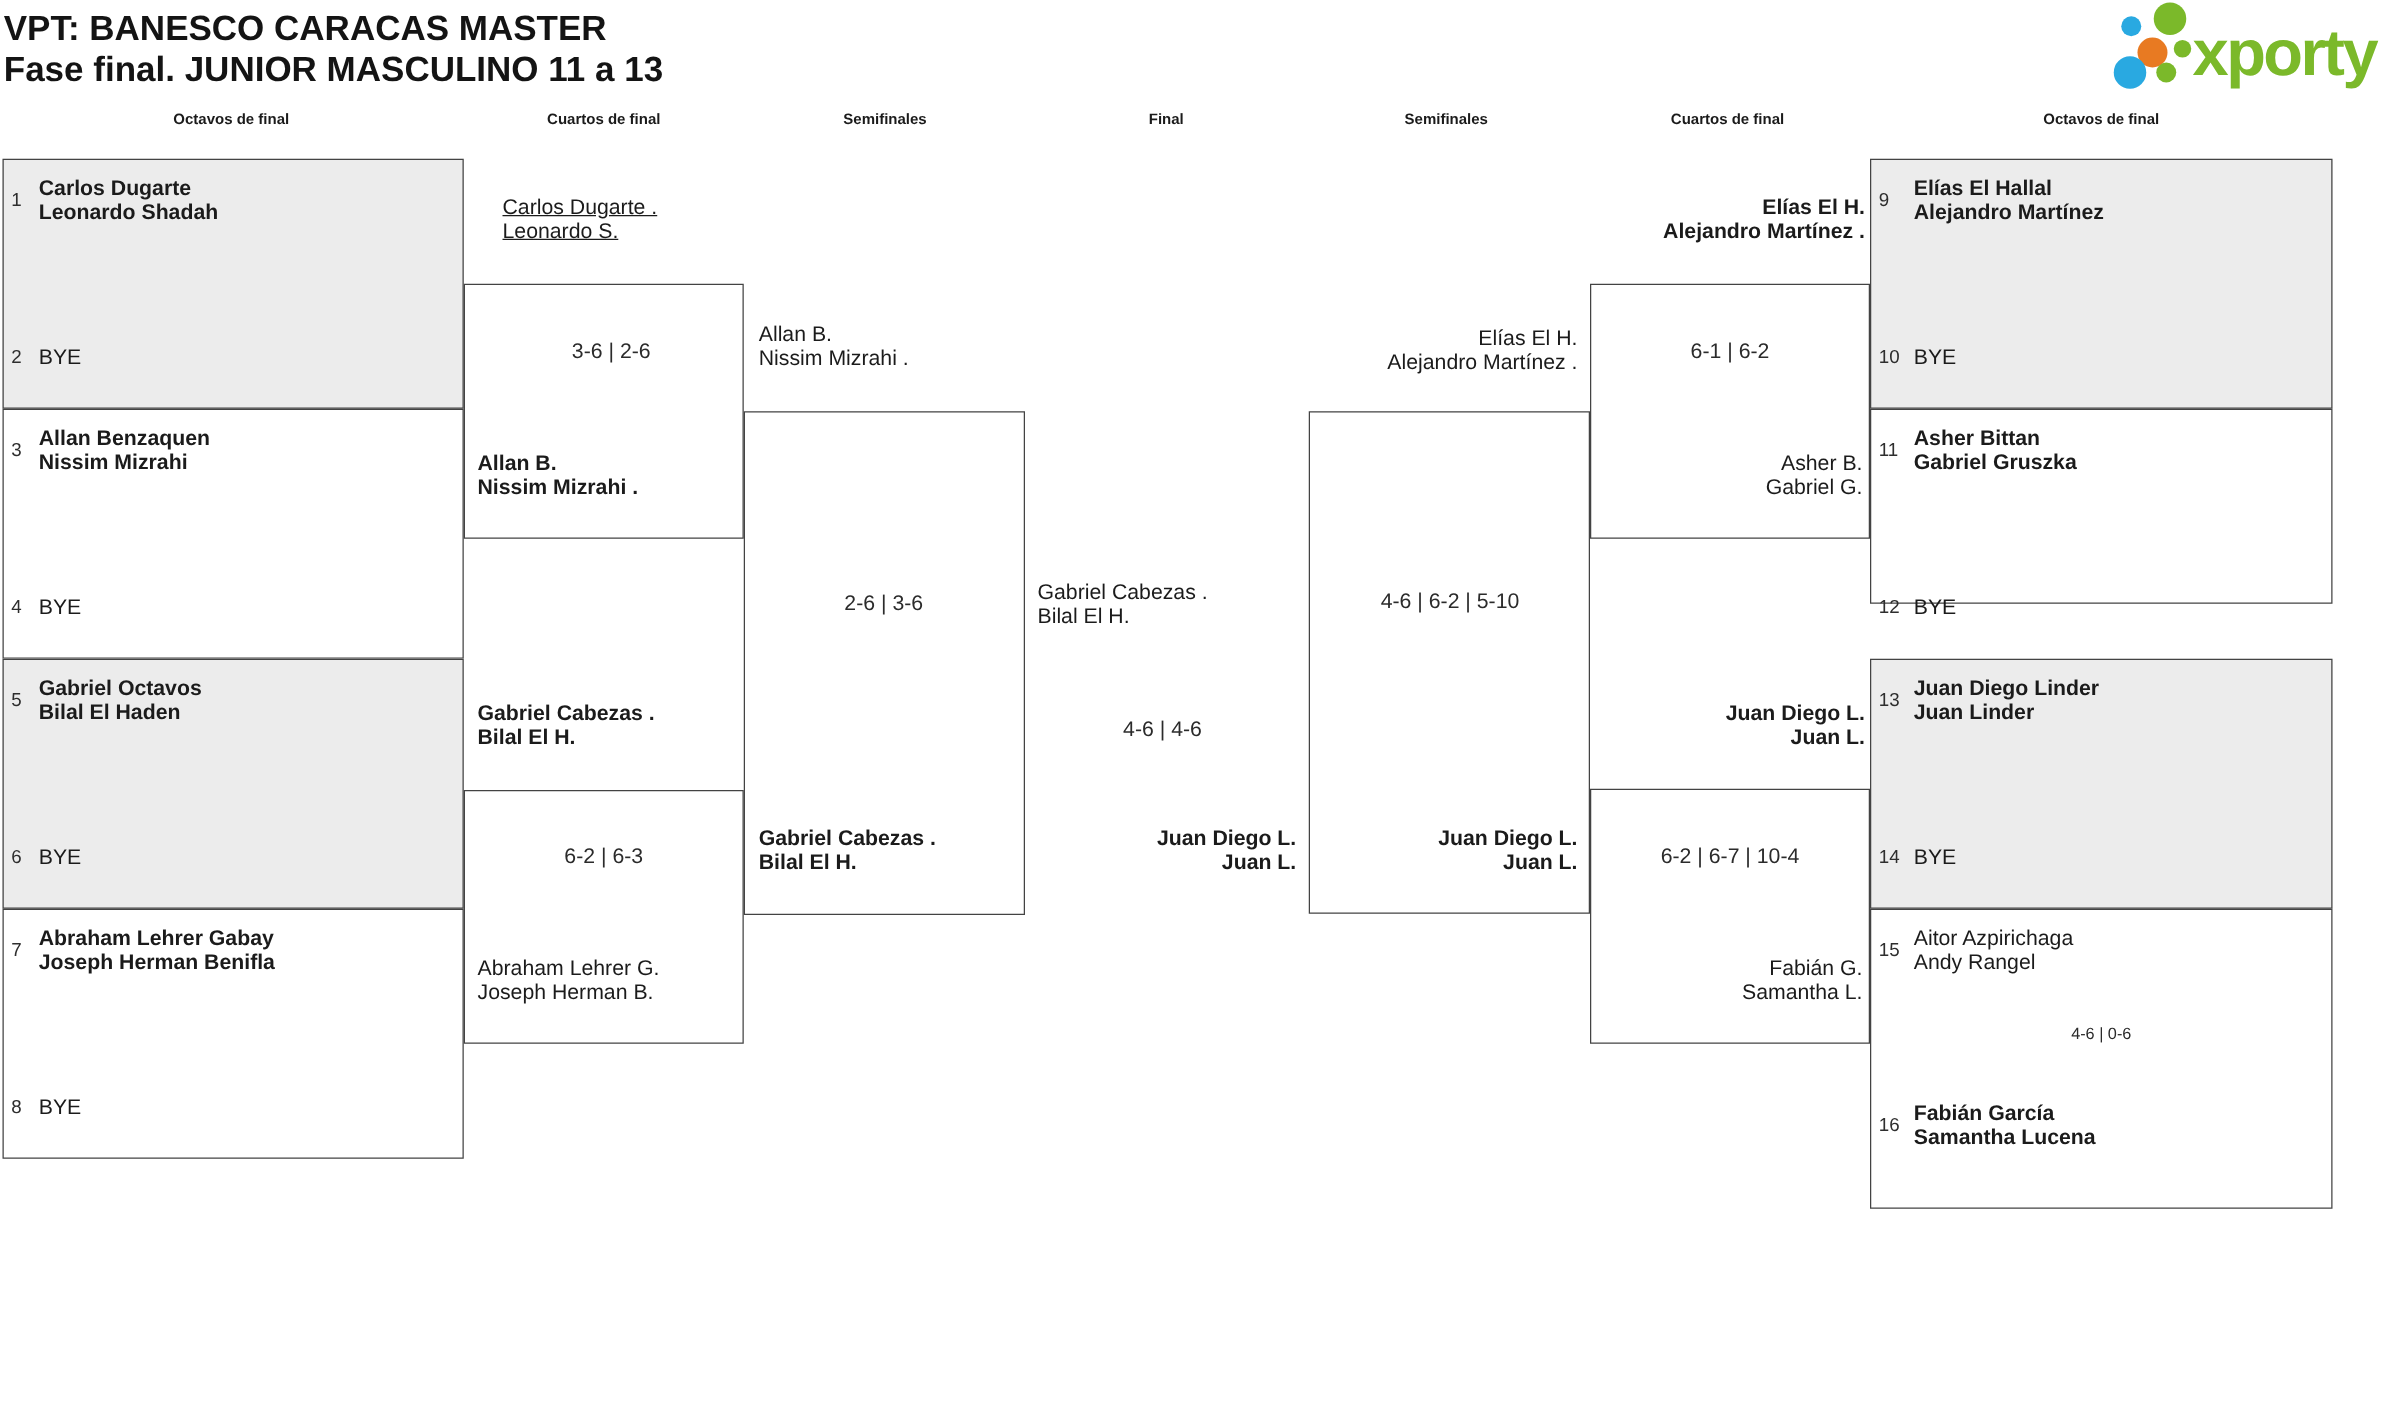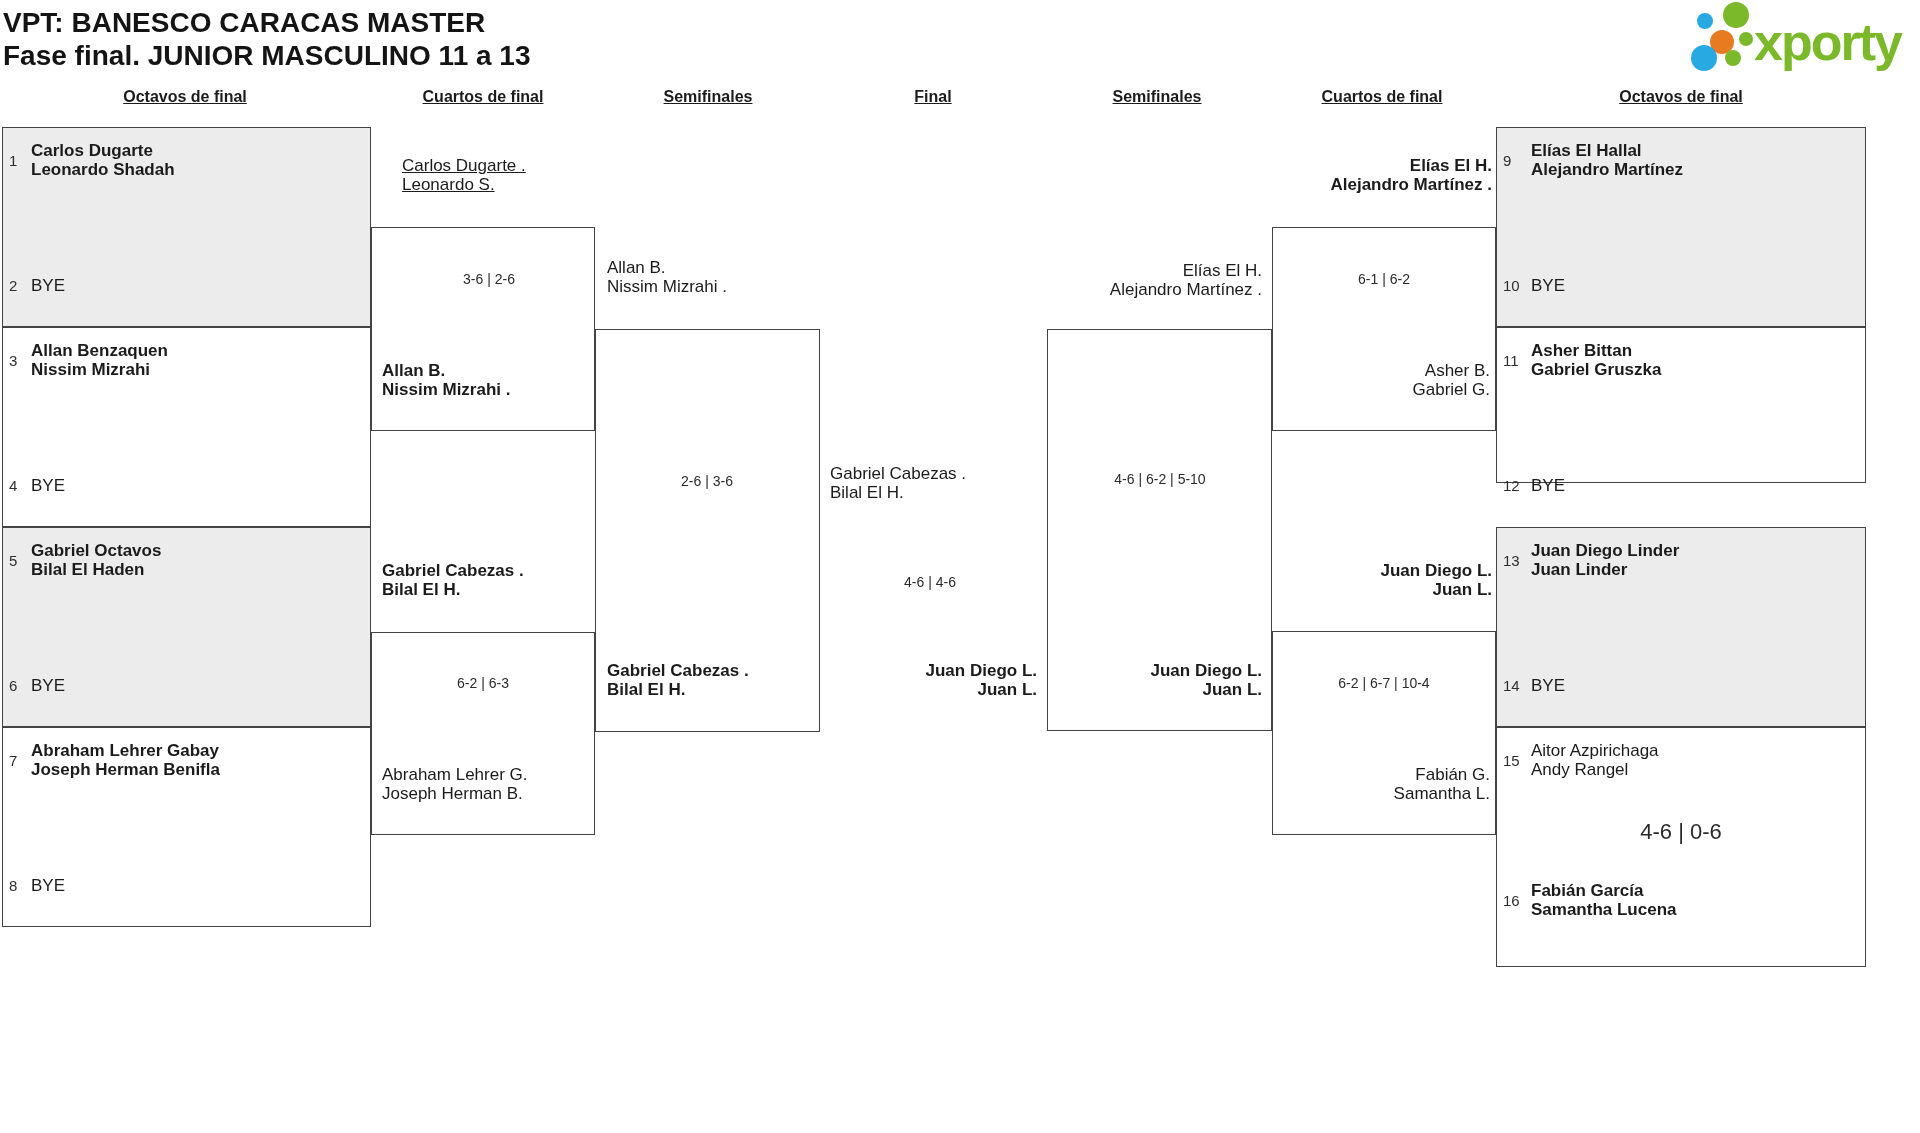--- a/index.html
+++ b/index.html
@@ -1,35 +1,35 @@
 <!DOCTYPE html>
 <html><head>
 <meta charset="utf-8">
 <style>
   html,body{margin:0;padding:0;background:#ffffff;}
   .page{position:relative;width:1920px;height:1133px;background:#ffffff;overflow:hidden;
         font-family:"Liberation Sans",sans-serif;color:#1b1b1b;}
   .title{position:absolute;left:3px;top:6px;font-size:28px;line-height:33px;font-weight:700;color:#141414;white-space:nowrap;}
-  .rh{position:absolute;top:88px;transform:translateX(-50%);font-size:16px;font-weight:700;color:#1b1b1b;white-space:nowrap;text-decoration:underline;}
+  .rh{position:absolute;top:88px;transform:translateX(-50%);font-size:12px;font-weight:700;color:#1b1b1b;white-space:nowrap;}
   .box{position:absolute;border:1px solid #434343;box-sizing:border-box;background:transparent;}
   .box.gray{background:#ececec;}
   .entry{position:absolute;left:6px;right:4px;display:flex;align-items:center;}
   .seed{flex:none;width:22px;font-size:15px;color:#2e2e2e;}
   .box.right .seed{width:28px;}
   .names{font-size:17px;line-height:19px;}
   .names span{display:block;white-space:nowrap;}
   .bold{font-weight:700;}
   .e-top{top:13px;}
   .e-bye{top:148px;}
   .e-bot{top:153px;}
-  .box-score{position:absolute;top:91px;left:50%;transform:translateX(-50%);font-size:22px;color:#2b2b2b;white-space:nowrap;}
+  .box-score{position:absolute;top:91px;left:50%;transform:translateX(-50%);font-size:13px;color:#2b2b2b;white-space:nowrap;}
   .m{position:absolute;font-size:17px;line-height:19px;white-space:nowrap;}
   .m span{display:block;}
   .m.ra{text-align:right;}
-  .sc{position:absolute;transform:translateX(-50%);font-size:14px;color:#2b2b2b;white-space:nowrap;}
+  .sc{position:absolute;transform:translateX(-50%);font-size:17px;color:#2b2b2b;white-space:nowrap;}
   .logo{position:absolute;left:1682px;top:0;width:238px;height:80px;}
 </style>
 </head>
 <body>
 
 <div class="page">
 
   <div class="title">
     <div>VPT: BANESCO CARACAS MASTER</div>
     <div>Fase final. JUNIOR MASCULINO 11 a 13</div>

